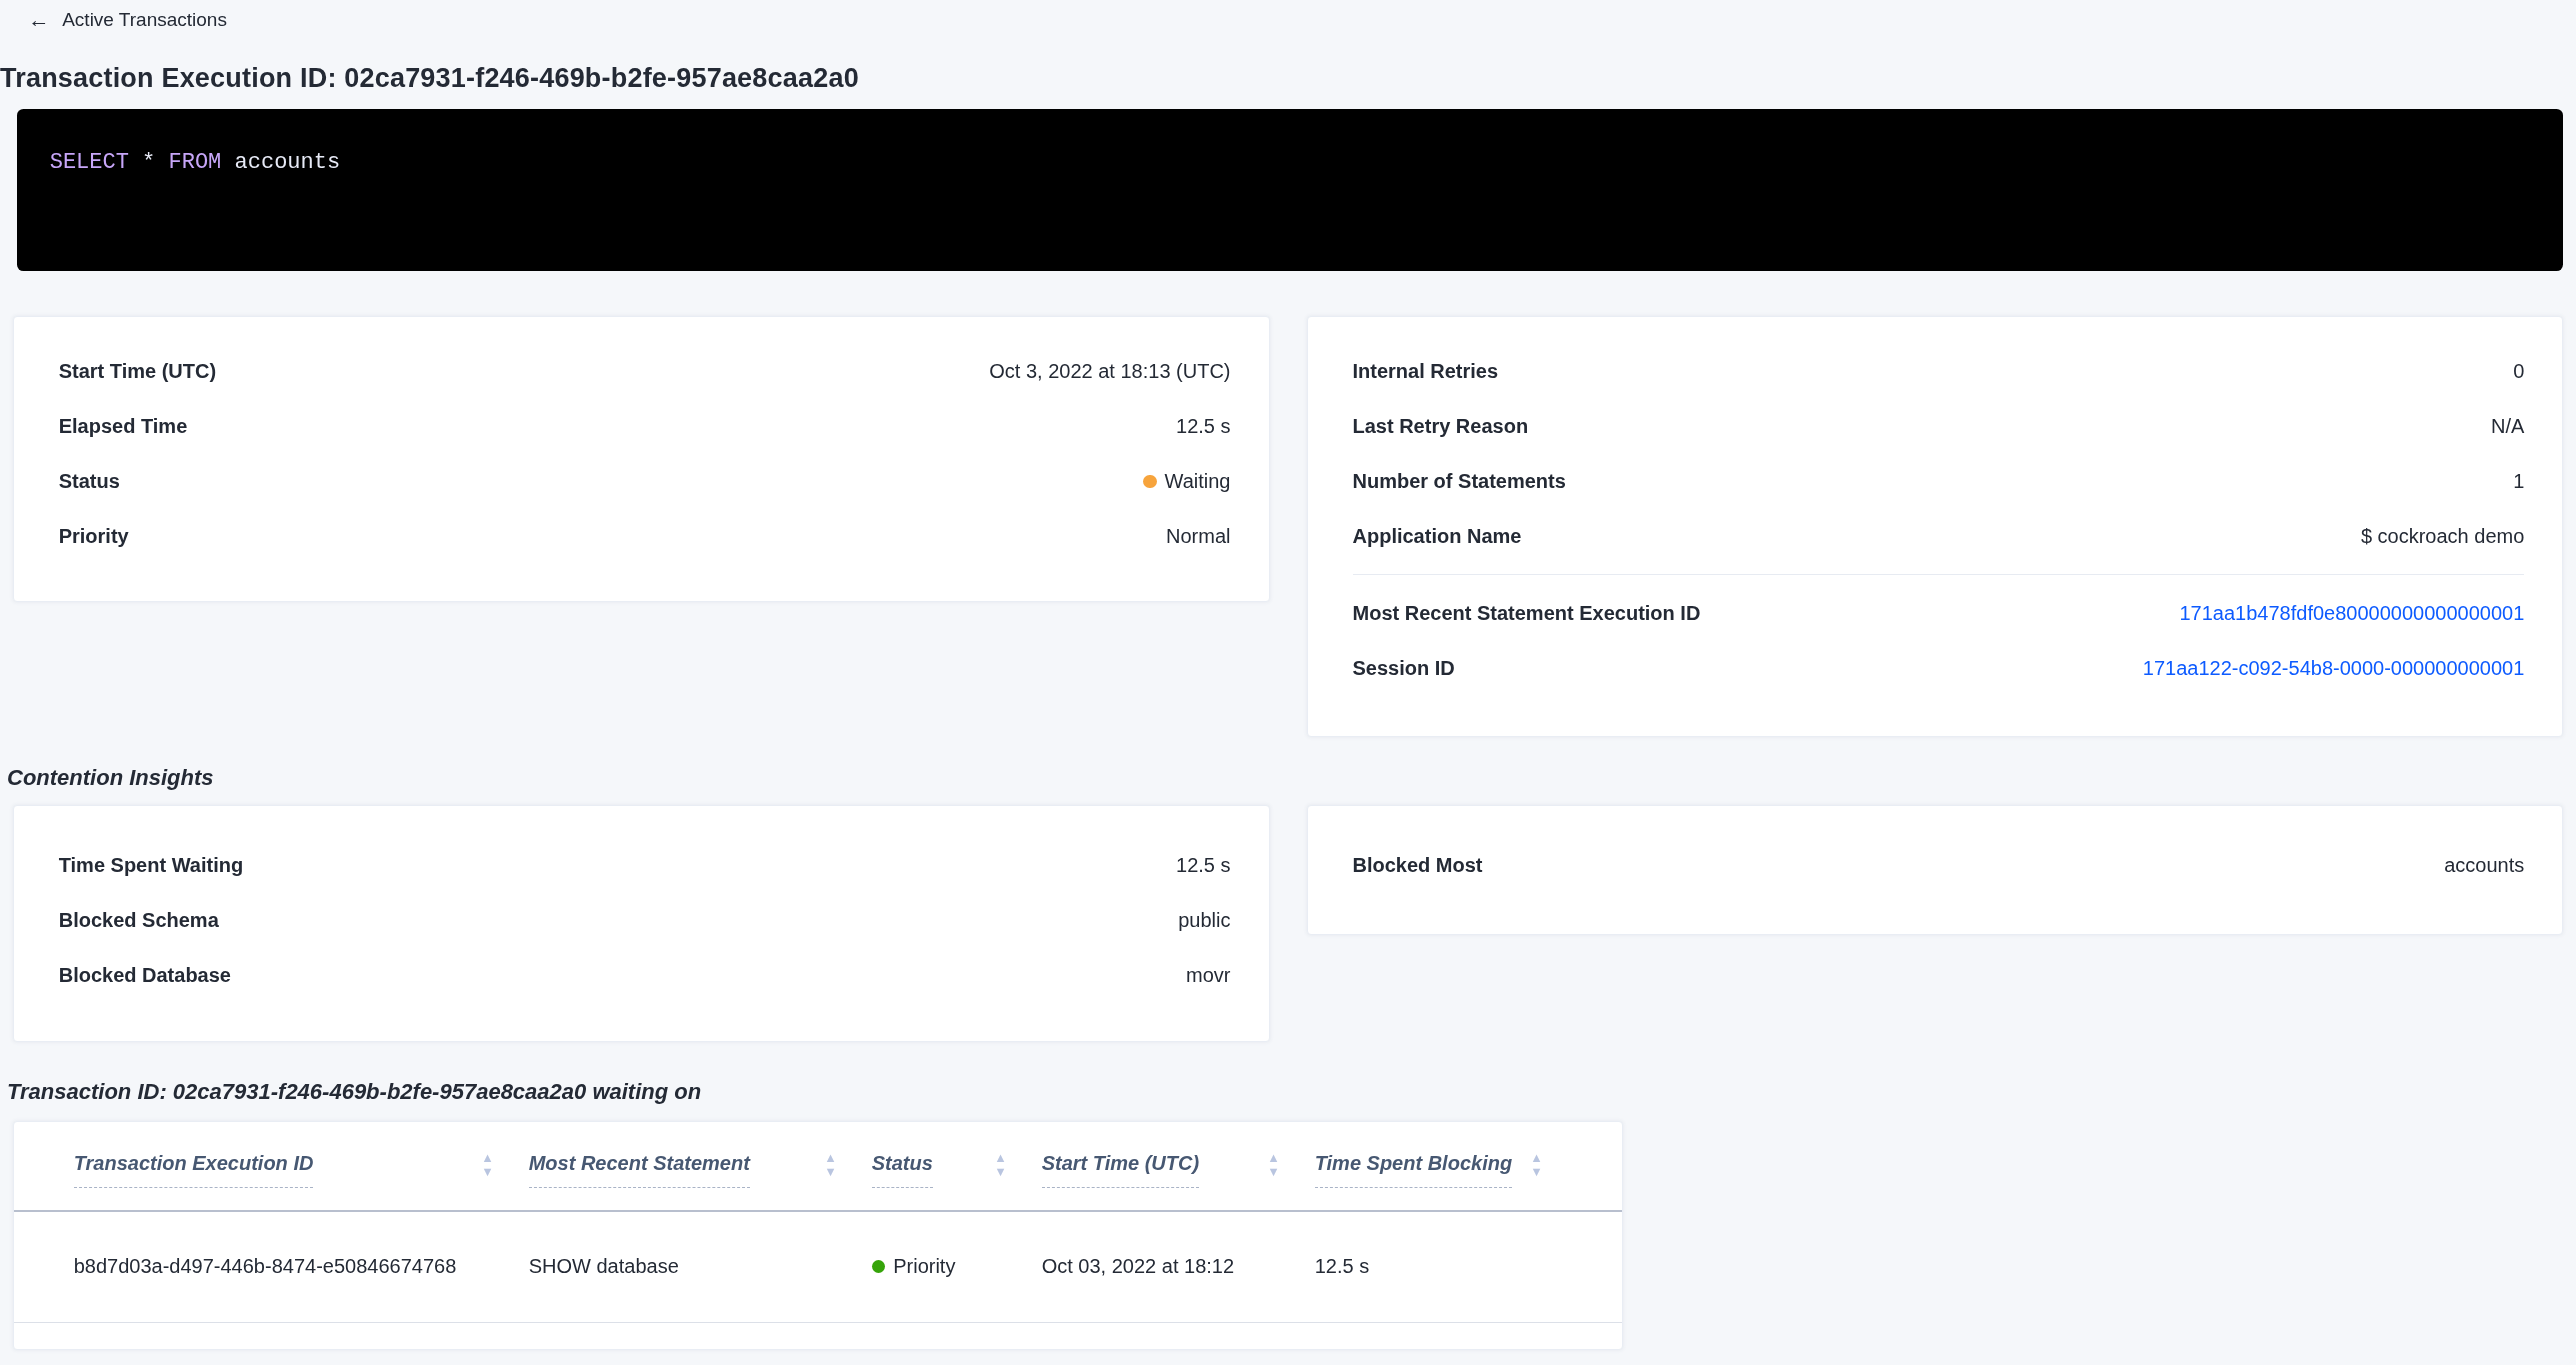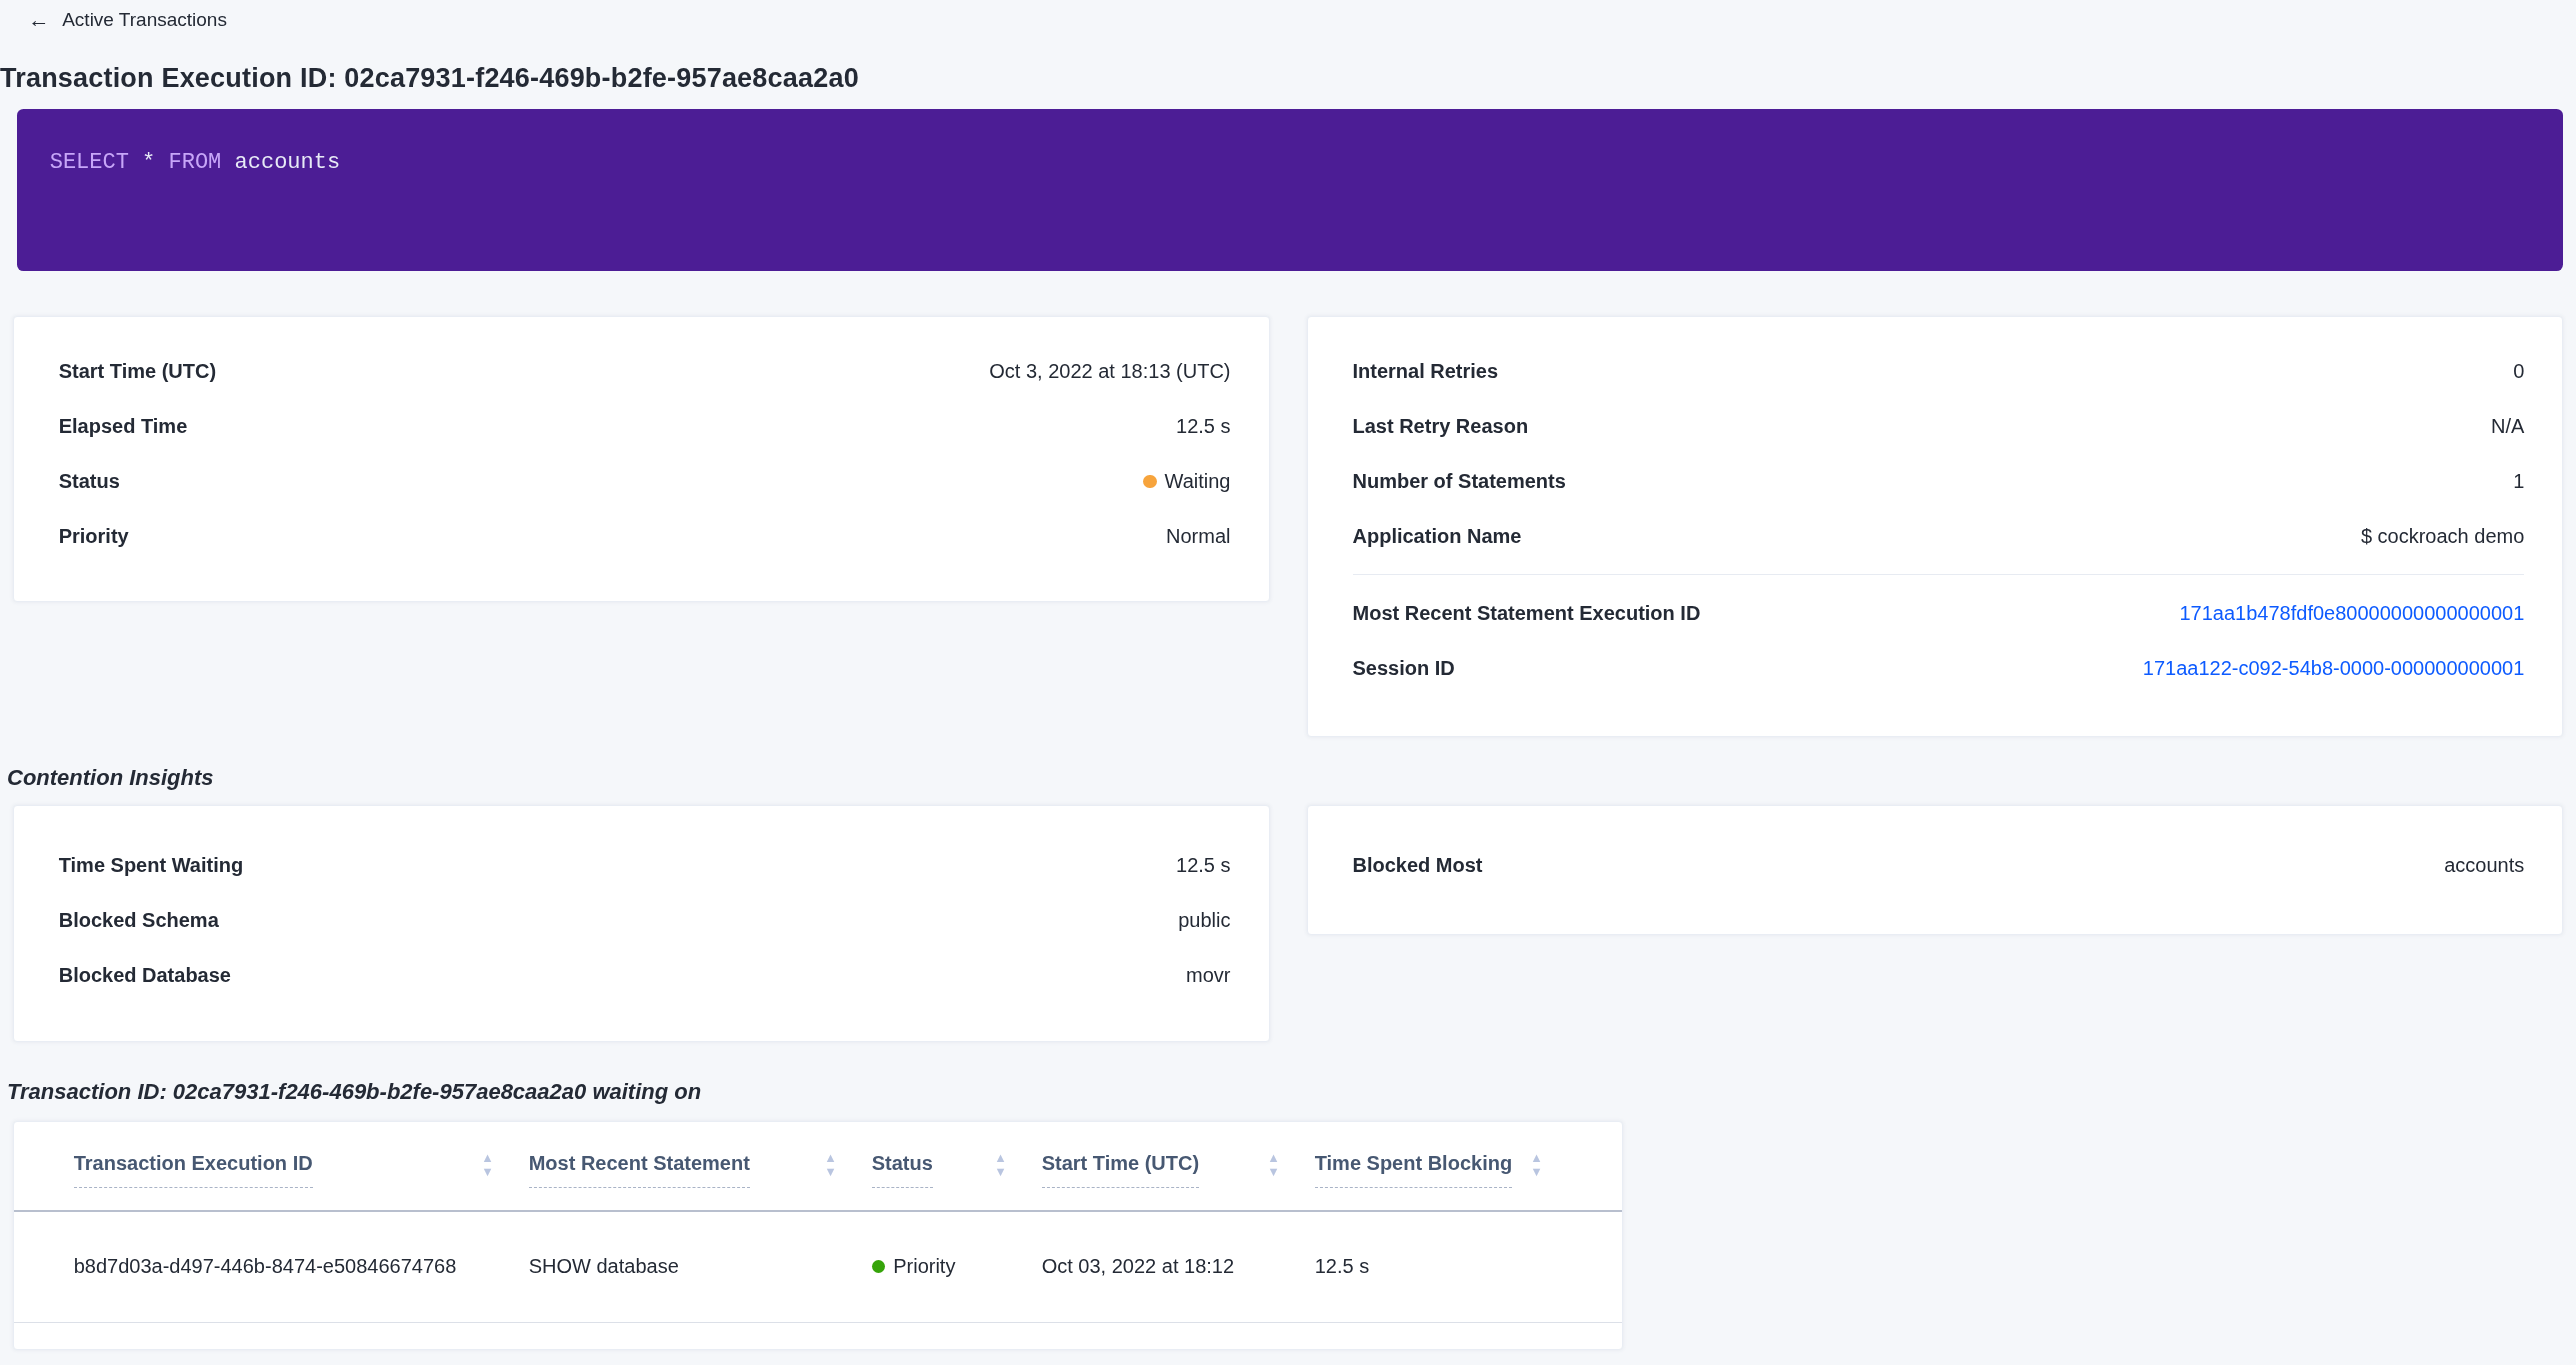--- a/index.html
+++ b/index.html
@@ -19,21 +19,21 @@
   }
   .breadcrumb .arrow { font-size: 21.5px; color: #242a35; }
   .page-title {
     margin: 29px 0 0 0;
     font-size: 27px; line-height: 32px; font-weight: 700;
     letter-spacing: 0.2px;
   }
   .sql-box {
     margin: 15px 12.7px 0 16.7px;
     height: 162px;
-    background: #4c1d95;
+    background: #000000;
     border-radius: 6.4px;
     padding: 40px 24px 0 33px;
     font-family: "Liberation Mono", "DejaVu Sans Mono", monospace;
     font-size: 22px; line-height: 27px;
   }
   .sql-keyword { color: #c7a6f8; }
   .sql-plain   { color: #e7eaf6; }
   .cards-row { margin: 45px 12.7px 0 12.7px; display: flex; gap: 37px; align-items: flex-start; }
   .cards-row.contention-row { margin-top: 12px; }
   .card {
@@ -73,20 +73,21 @@
     padding: 30px 0 0 60px;
     height: 90px;
     border-bottom: 2.4px solid #b8bfce;
   }
   .th { display: flex; align-items: flex-start; cursor: pointer; }
   .th-label {
     display: inline-block;
     font-weight: 700; font-size: 20px; color: #475872;
     padding-bottom: 12px;
     border-bottom: 1.6px dashed #a9b3c6;
+    font-style: italic;
   }
   .sorter {
     margin-left: auto; margin-right: 35px; margin-top: 1.6px;
     display: flex; flex-direction: column; align-items: center;
     gap: 3.2px;
     color: #b9c5e0; font-size: 12.7px; line-height: 11px;
   }
   .trow {
     display: flex; align-items: center;
     padding-left: 60px; height: 111px;

